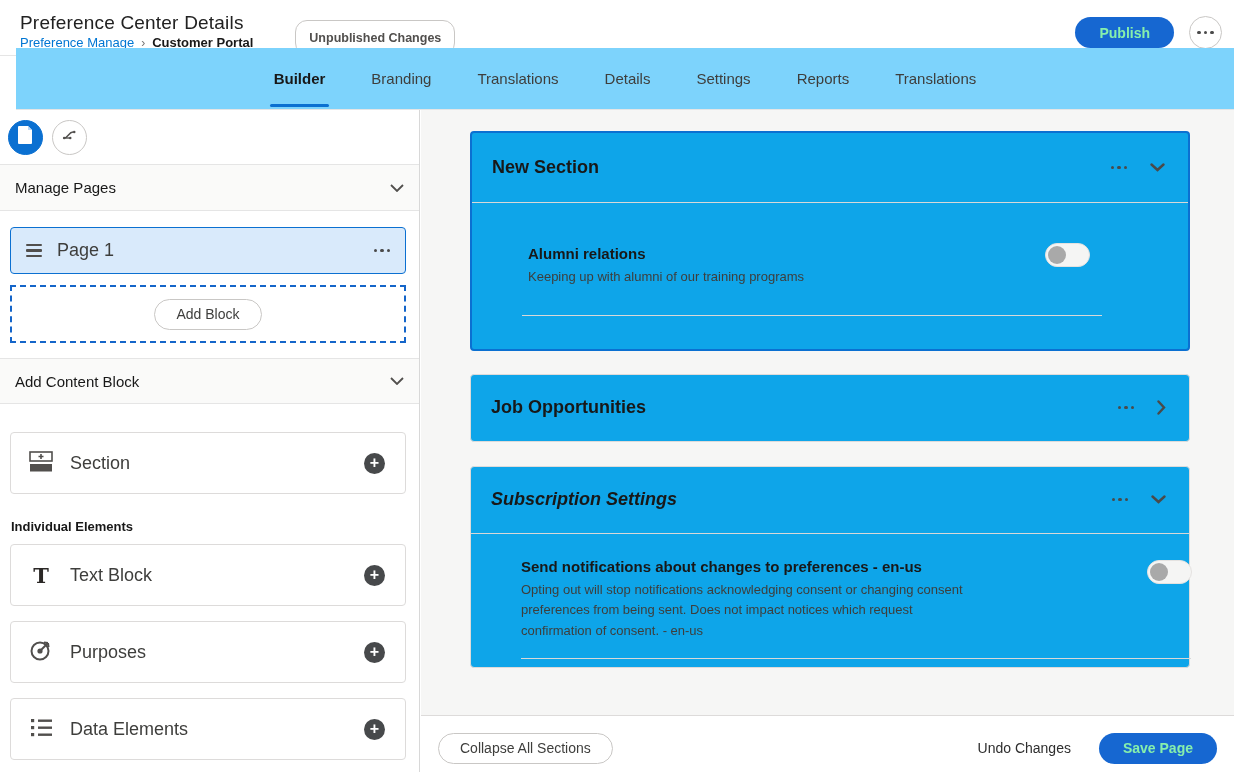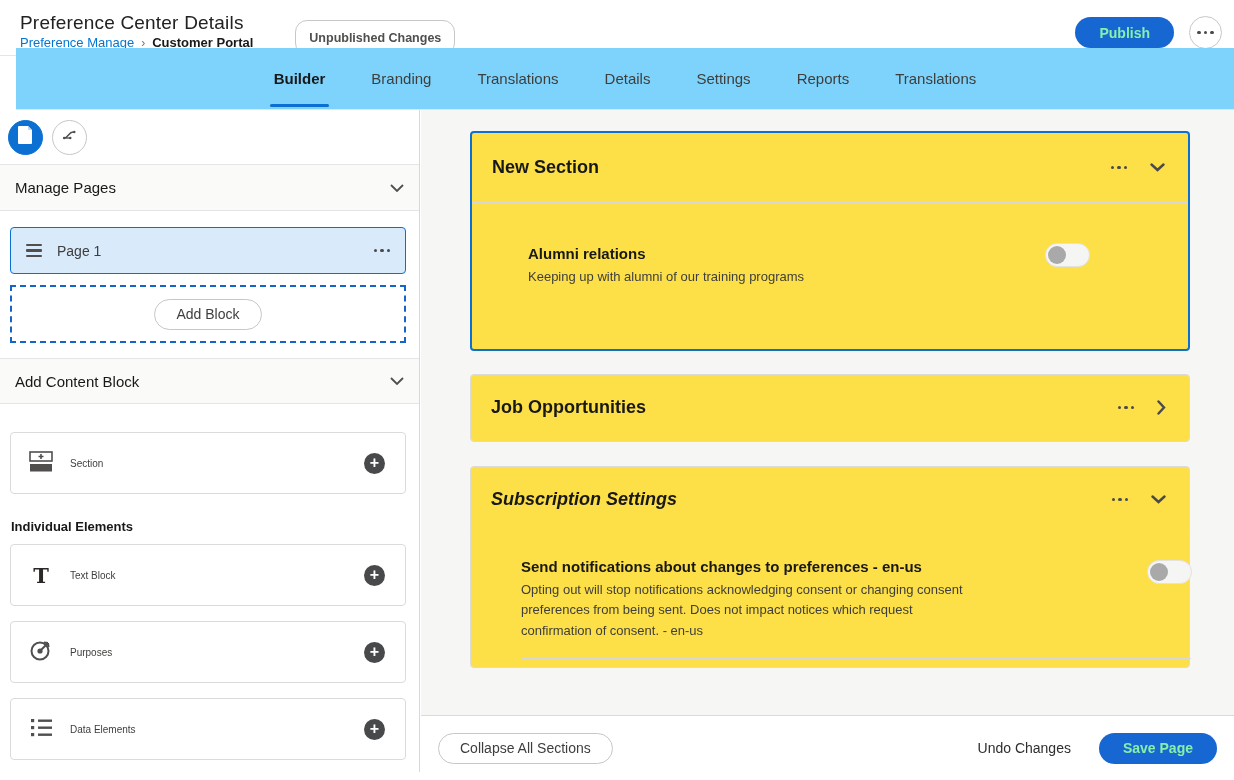--- a/index.html
+++ b/index.html
@@ -44,35 +44,35 @@
   .icon-row{height:55px;display:flex;align-items:center;gap:9px;padding:0 8px;border-bottom:1px solid var(--border-lt);}
   .circle-btn{width:35px;height:35px;border-radius:50%;border:1px solid #c9c7c5;background:#fff;display:flex;align-items:center;justify-content:center;cursor:pointer;}
   .circle-btn.active{background:var(--blue-border);border-color:var(--blue-border);}
   .panel-head{height:46px;background:var(--panel-bg);border-bottom:1px solid var(--border-lt);display:flex;align-items:center;padding:0 15px;font-size:15px;color:var(--txt-dark);cursor:pointer;}
   .panel-head.bordered-top{border-top:1px solid var(--border-lt);}
   .panel-head .chev{margin-left:auto;}
   .pages-body{padding:16px 13px 0 10px;}
   .page-item{height:47px;background:var(--sel-bg);border:1px solid var(--blue-border);border-radius:4px;display:flex;align-items:center;padding:0 15px;gap:15px;cursor:pointer;}
   .hamburger{display:flex;flex-direction:column;gap:3px;}
   .hamburger i{width:16px;height:2.4px;background:var(--txt-gray);display:block;border-radius:1px;}
-  .page-item .lbl{font-size:14px;color:var(--txt-mid);}
+  .page-item .lbl{font-size:18px;color:var(--txt-mid);}
   .page-item .dots3{margin-left:auto;cursor:pointer;}
   .add-page-zone{margin:11px 0 15px;height:58px;border:2px dashed #1465c9;display:flex;align-items:center;justify-content:center;}
   .pill-btn{height:31px;border-radius:16px;border:1px solid #c9c7c5;background:#fff;padding:0 21px;font-family:inherit;font-size:14px;color:var(--txt-mid);cursor:pointer;}
   .content-body{padding:28px 13px 0 10px;}
   .block-card{border:1px solid var(--card-border);border-radius:4px;height:62px;background:#fff;display:flex;align-items:center;padding:0 20px 0 18px;gap:17px;cursor:pointer;}
-  .block-card .lbl{font-size:10px;color:var(--txt-mid);}
+  .block-card .lbl{font-size:18px;color:var(--txt-mid);}
   .plus-btn{margin-left:auto;width:21px;height:21px;border-radius:50%;background:#47494b;color:#fff;display:flex;align-items:center;justify-content:center;font-size:16px;font-weight:700;line-height:0;cursor:pointer;padding-bottom:1px;}
   .group-label{margin:25px 0 10px 1px;font-size:13px;font-weight:700;color:var(--txt-dark);}
   .el-card{margin-bottom:15px;}
   .ticon{width:24px;text-align:center;font-family:"DejaVu Serif","Liberation Serif",serif;font-size:21px;font-weight:700;color:#2b2826;line-height:1;}
 
   
   .canvas{position:absolute;top:110px;left:421px;right:0;bottom:65px;background:var(--canvas-bg);overflow:hidden;}
-  .sec-card{margin-left:49px;width:720px;background:#fde047;border-radius:4px;}
+  .sec-card{margin-left:49px;width:720px;background:#0ea5e9;border-radius:4px;}
   .sec-card.selected{border:2px solid var(--blue-border);margin-top:21px;}
   .sec-head{height:70px;display:flex;align-items:center;padding:0 23px 0 20px;cursor:pointer;}
   .sec-head.divided{border-bottom:1px solid #d8d8d8;}
   .sec-title{font-size:18px;font-weight:700;color:var(--txt-dark);}
   .sec-controls{margin-left:auto;display:flex;align-items:center;gap:23px;}
   .sec-card.plain{border:1px solid var(--card-border);}
   .card-job{margin-top:23px;height:68px;}
   .card-job .sec-head{height:66px;}
   .card-sub{margin-top:24px;}
   .card-sub .sec-head{height:67px;font-style:italic;}

